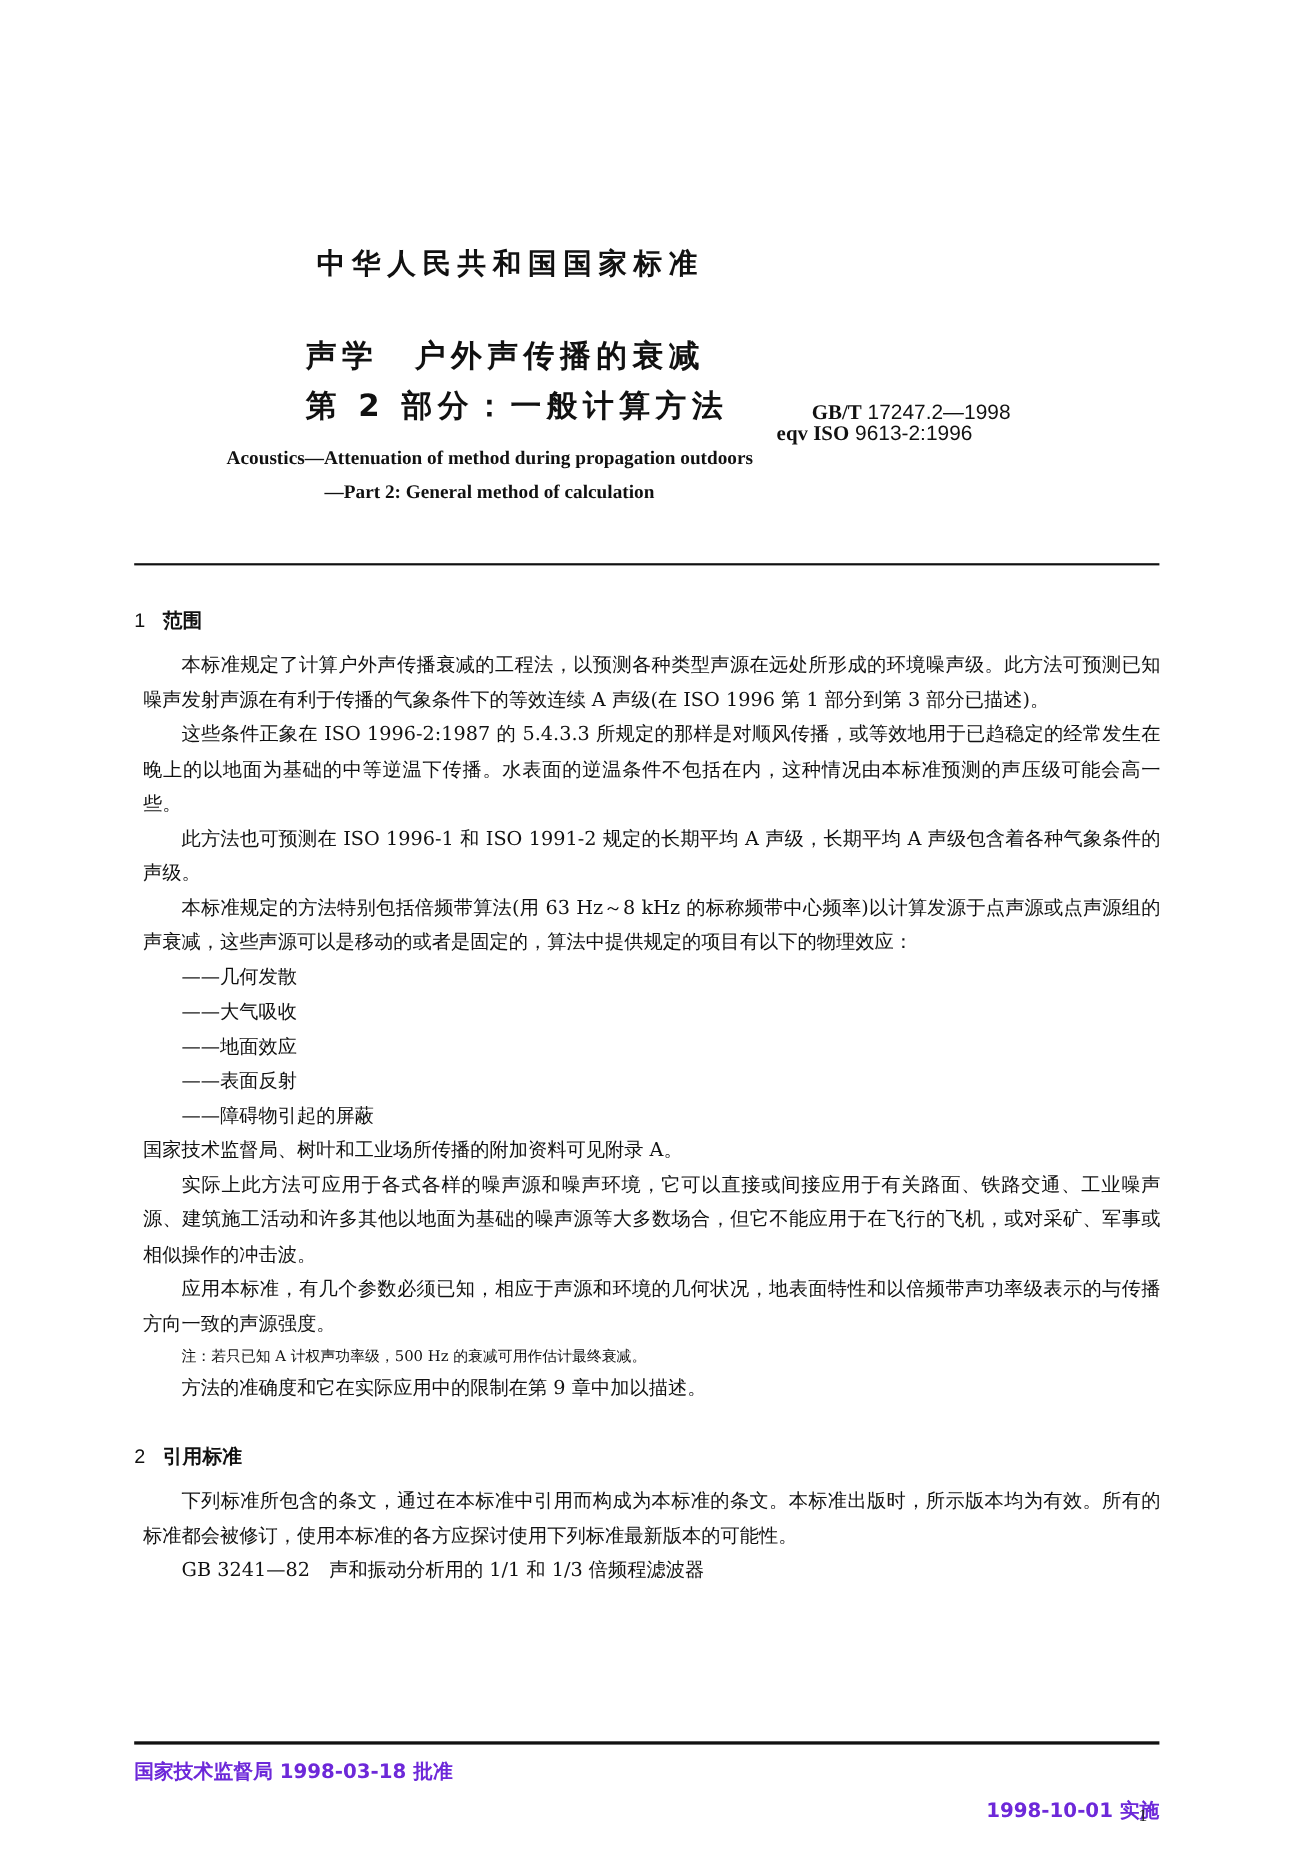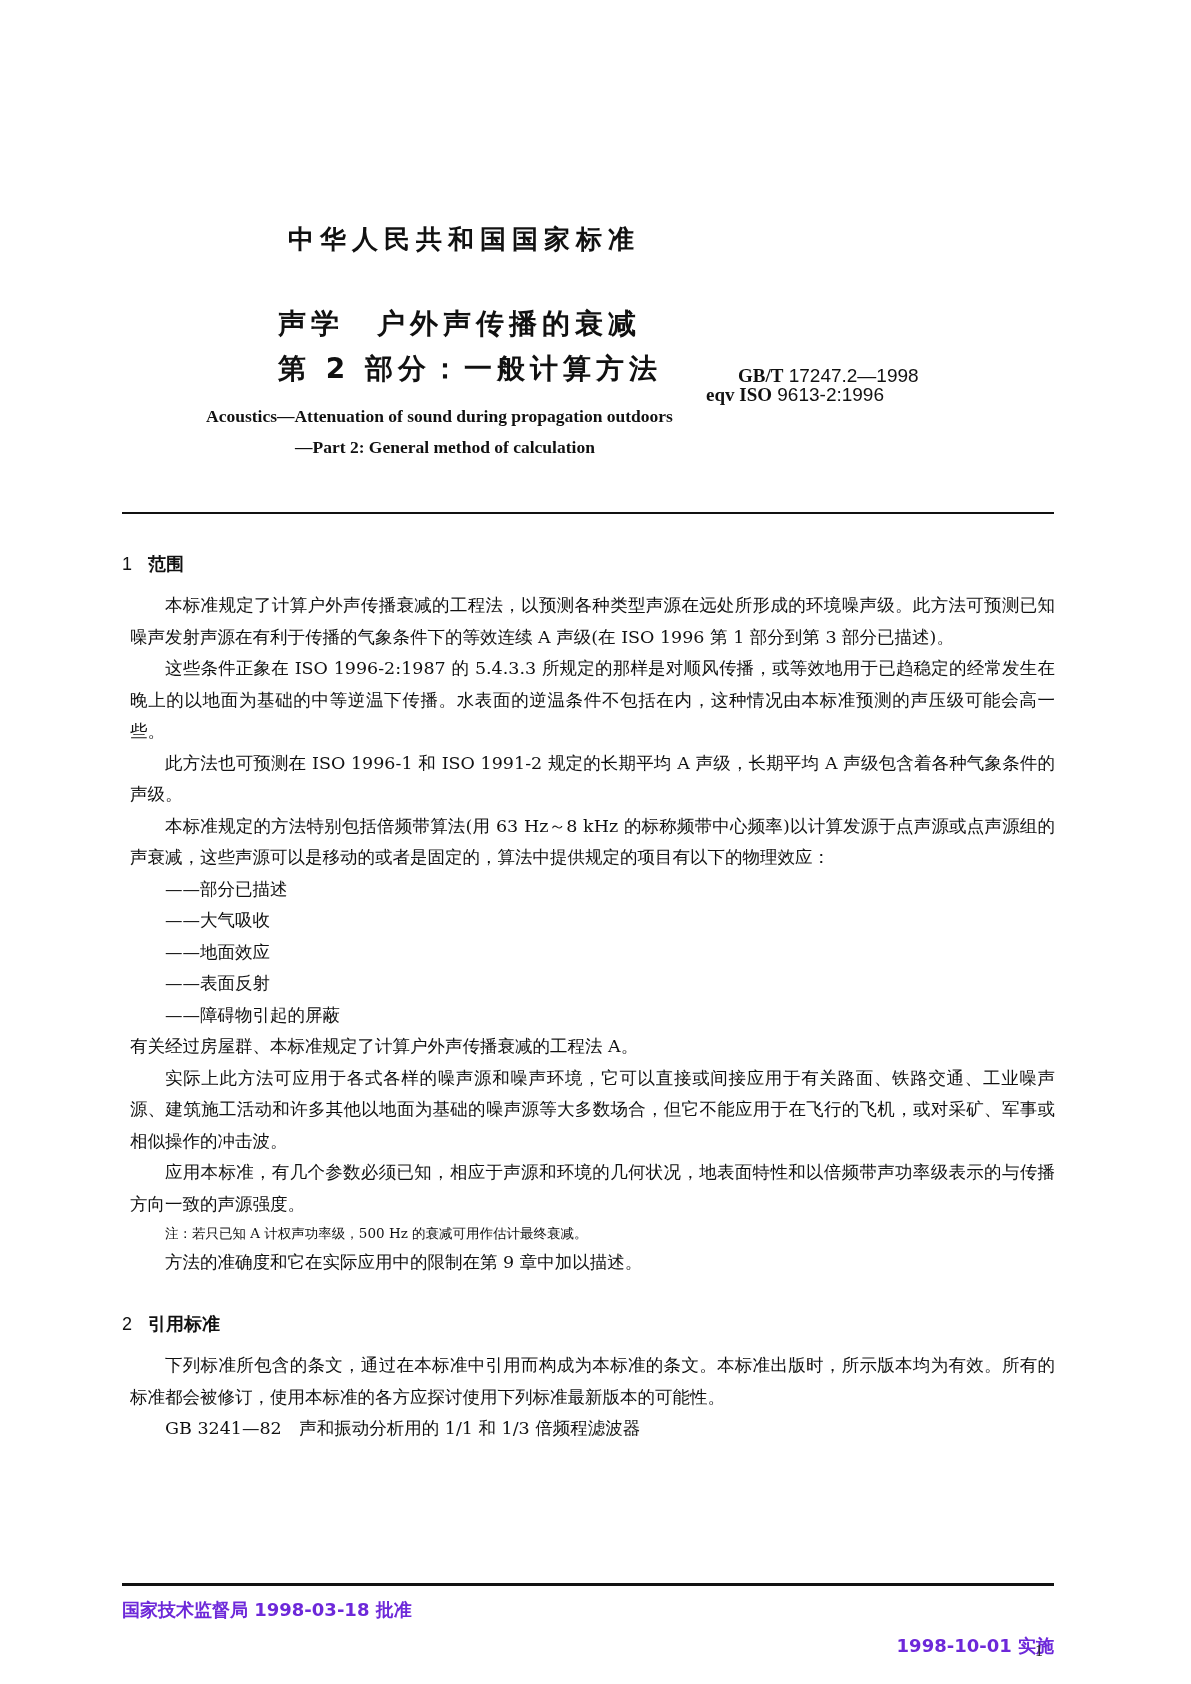--- a/index.html
+++ b/index.html
@@ -50,40 +50,40 @@
 
 <div class="abs std-code" style="left:738px; top:366px;">
   <b>GB/T</b>
   <span>17247.2—1998</span>
 </div>
 <div class="abs std-code" style="left:706px; top:385px;">
   <b>eqv ISO</b>
   <span>9613-2:1996</span>
 </div>
 
-<div class="abs en-title" style="left:206px; top:406px;">Acoustics—Attenuation of sound during propagation outdoors</div>
+<div class="abs en-title" style="left:206px; top:406px;">Acoustics—Attenuation of method during propagation outdoors</div>
 <div class="abs en-title" style="left:295px; top:437px;">—Part 2: General method of calculation</div>
 
 <div class="rule" style="left:122px; top:512px; width:932px;"></div>
 
 <div class="abs section-head" style="left:122px; top:552px;">
   <span class="num">1</span><span>范围</span>
 </div>
 
 <div class="body-text" style="top:590px;">
   <p class="indent">本标准规定了计算户外声传播衰减的工程法，以预测各种类型声源在远处所形成的环境噪声级。此方法可预测已知噪声发射声源在有利于传播的气象条件下的等效连续 A 声级(在 ISO 1996 第 1 部分到第 3 部分已描述)。</p>
   <p class="indent">这些条件正象在 ISO 1996-2:1987 的 5.4.3.3 所规定的那样是对顺风传播，或等效地用于已趋稳定的经常发生在晚上的以地面为基础的中等逆温下传播。水表面的逆温条件不包括在内，这种情况由本标准预测的声压级可能会高一些。</p>
   <p class="indent">此方法也可预测在 ISO 1996-1 和 ISO 1991-2 规定的长期平均 A 声级，长期平均 A 声级包含着各种气象条件的声级。</p>
   <p class="indent">本标准规定的方法特别包括倍频带算法(用 63 Hz～8 kHz 的标称频带中心频率)以计算发源于点声源或点声源组的声衰减，这些声源可以是移动的或者是固定的，算法中提供规定的项目有以下的物理效应：</p>
-  <p class="dash-item">——部分已描述</p>
+  <p class="dash-item">——几何发散</p>
   <p class="dash-item">——大气吸收</p>
   <p class="dash-item">——地面效应</p>
   <p class="dash-item">——表面反射</p>
   <p class="dash-item">——障碍物引起的屏蔽</p>
-  <p>有关经过房屋群、本标准规定了计算户外声传播衰减的工程法 A。</p>
+  <p>国家技术监督局、树叶和工业场所传播的附加资料可见附录 A。</p>
   <p class="indent">实际上此方法可应用于各式各样的噪声源和噪声环境，它可以直接或间接应用于有关路面、铁路交通、工业噪声源、建筑施工活动和许多其他以地面为基础的噪声源等大多数场合，但它不能应用于在飞行的飞机，或对采矿、军事或相似操作的冲击波。</p>
   <p class="indent">应用本标准，有几个参数必须已知，相应于声源和环境的几何状况，地表面特性和以倍频带声功率级表示的与传播方向一致的声源强度。</p>
   <p class="note">注：若只已知 A 计权声功率级，500 Hz 的衰减可用作估计最终衰减。</p>
   <p class="indent">方法的准确度和它在实际应用中的限制在第 9 章中加以描述。</p>
 </div>
 
 <div class="abs section-head" style="left:122px; top:1312px;">
   <span class="num">2</span><span>引用标准</span>
 </div>
 

